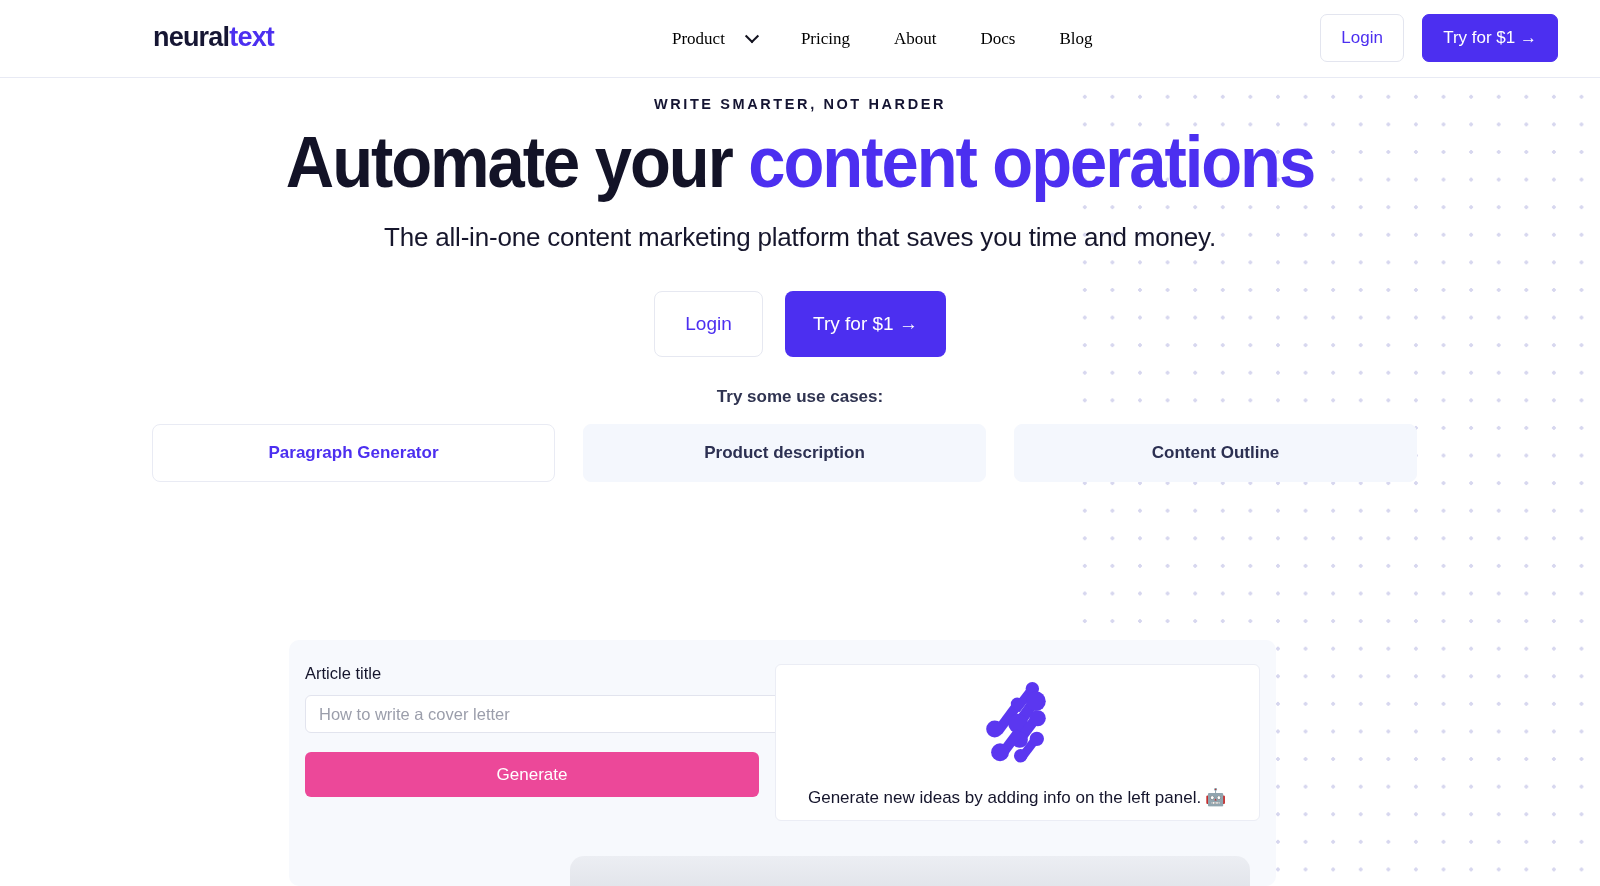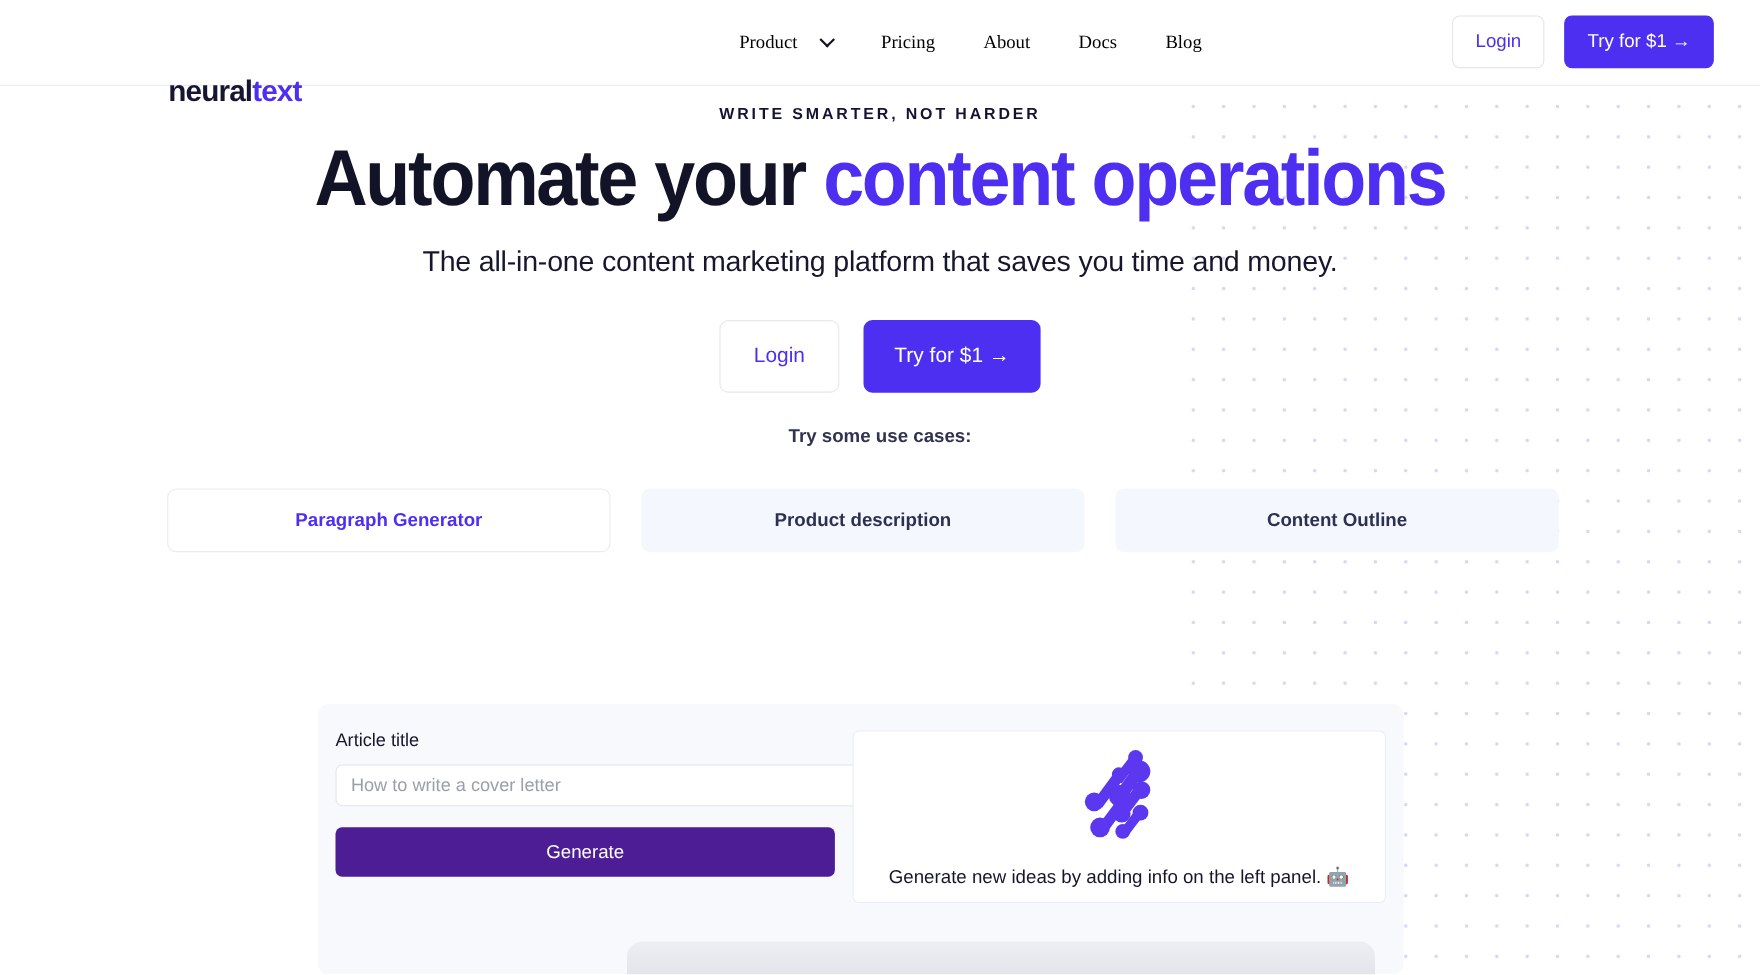--- a/index.html
+++ b/index.html
@@ -37,21 +37,20 @@
     background: #ffffff;
     border-bottom: 1px solid #e8eaf4;
     z-index: 40;
   }
   .logo {
     position: absolute;
     left: 153px; top: 22px;
     font-size: 27px;
     font-weight: 700;
     letter-spacing: -0.8px;
-    margin-top: 46px;
   }
   .logo .l-dark { color: #161633; }
   .logo .l-accent { color: #4c2ff0; }
 
   .nav {
     position: absolute;
     left: 650px; top: 0;
     height: 78px;
     display: flex;
     align-items: center;
@@ -167,21 +166,21 @@
   .usecase-label {
     margin-top: 30px;
     font-size: 17px;
     color: #2f3350;
     font-weight: bold;
   }
 
   
   .tabs {
     position: absolute;
-    left: 152px; top: 444px;
+    left: 152px; top: 424px;
     width: 1265px;
     display: flex;
     gap: 28px;
     z-index: 10;
   }
   .tab {
     flex: 1;
     height: 58px;
     border-radius: 8px;
     display: flex;
@@ -242,21 +241,21 @@
     font-size: 16.5px;
     font-family: "Liberation Sans", sans-serif;
     color: #15152c;
     outline: none;
   }
   .field-input::placeholder { color: #9b9eab; }
   .btn-generate {
     margin-top: 19px;
     width: 454px;
     height: 45px;
-    background: #4c1d95;
+    background: #ec4899;
     border: none;
     border-radius: 6px;
     color: #ffffff;
     font-size: 17px;
     font-family: "Liberation Sans", sans-serif;
     cursor: pointer;
   }
 
   .tool-right {
     position: absolute;

